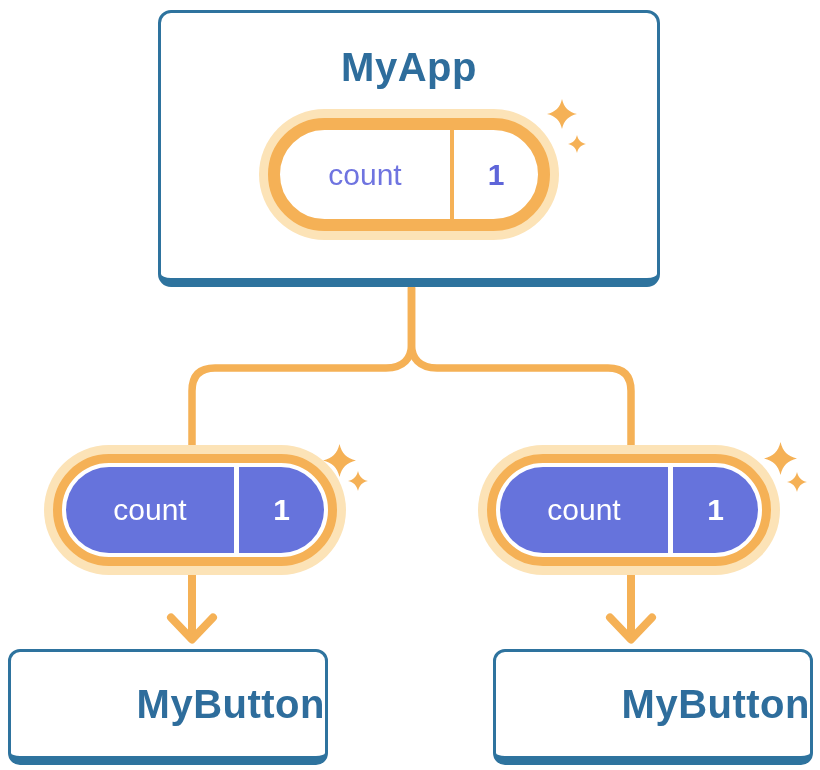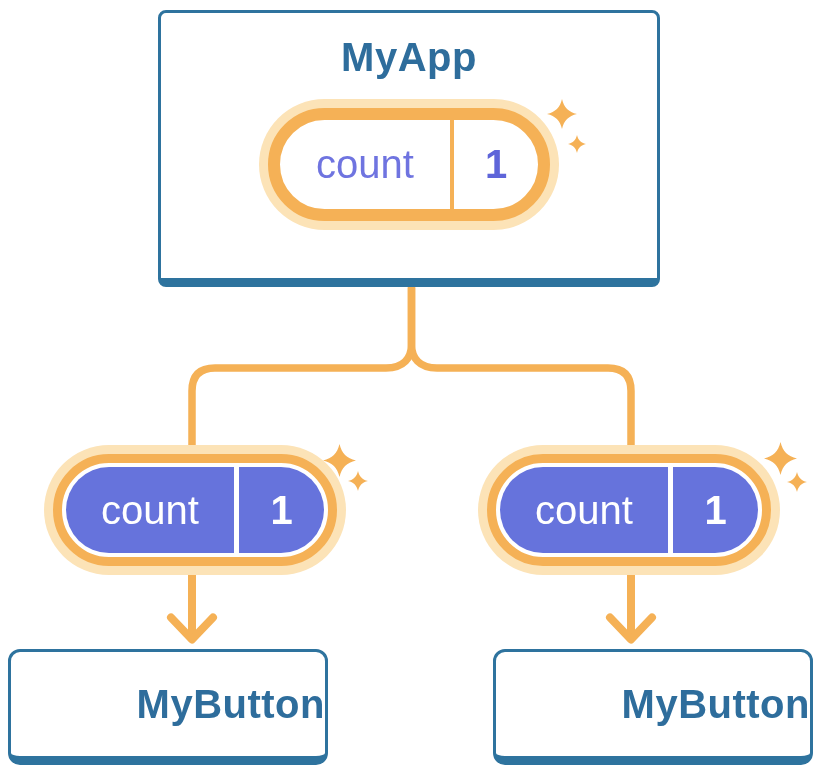--- a/index.html
+++ b/index.html
@@ -23,21 +23,21 @@
   .branch{stroke-width:7.5px;}
   .arrow{stroke-width:8px;}
   
   .card{
     position:absolute;background:var(--card-bg);
     border:3px solid var(--card-blue-border);
     border-bottom-width:9px;
     box-sizing:border-box;z-index:2;
     display:flex;flex-direction:column;align-items:center;
   }
-  .card-root{left:158px;top:10px;width:502px;height:277px;border-radius:8px;padding-top:22px;}
+  .card-root{left:158px;top:10px;width:502px;height:277px;border-radius:13px;padding-top:32px;}
   .card-child{width:320px;height:116px;border-radius:12px;justify-content:center;align-items:flex-end;}
   .card-child-left{left:8px;top:649px;}
   .card-child-right{left:493px;top:649px;}
   .card-title{
     font-size:40px;line-height:44px;font-weight:600;color:var(--card-blue-text);
     letter-spacing:.5px;text-align:center;
   }
   
   .pill{z-index:2;}
   .pill-abs{position:absolute;}
@@ -49,21 +49,21 @@
     border:12px solid var(--accent-orange);width:100%;height:100%;
     display:flex;align-items:stretch;overflow:hidden;
   }
   .pill-child{width:302px;height:130px;}
   .pill-child .halo{width:100%;height:100%;}
   .pill-child .ring{border:9px solid var(--accent-orange);width:100%;height:100%;padding:4px;}
   .pill-inner{
     background:var(--state-purple);border-radius:999px;width:100%;height:100%;
     box-sizing:border-box;display:flex;align-items:stretch;overflow:hidden;
   }
-  .cell{display:flex;align-items:center;justify-content:center;font-size:40px;}
+  .cell{display:flex;align-items:center;justify-content:center;font-size:30px;}
   .cell-label{width:170px;}
   .cell-value{flex:1;font-weight:700;}
   .pill-root .cell-label{color:var(--purple-text);}
   .pill-root .cell-value{color:var(--value-purple);}
   .pill-root .divider{width:4px;background:var(--accent-orange);}
   .pill-child .cell-label,.pill-child .cell-value{color:#fff;}
   .pill-child .cell-label{width:168px;font-weight:500;}
   .pill-child .divider{width:5px;background:#fff;}
   
   .sparkle{position:absolute;z-index:3;}

